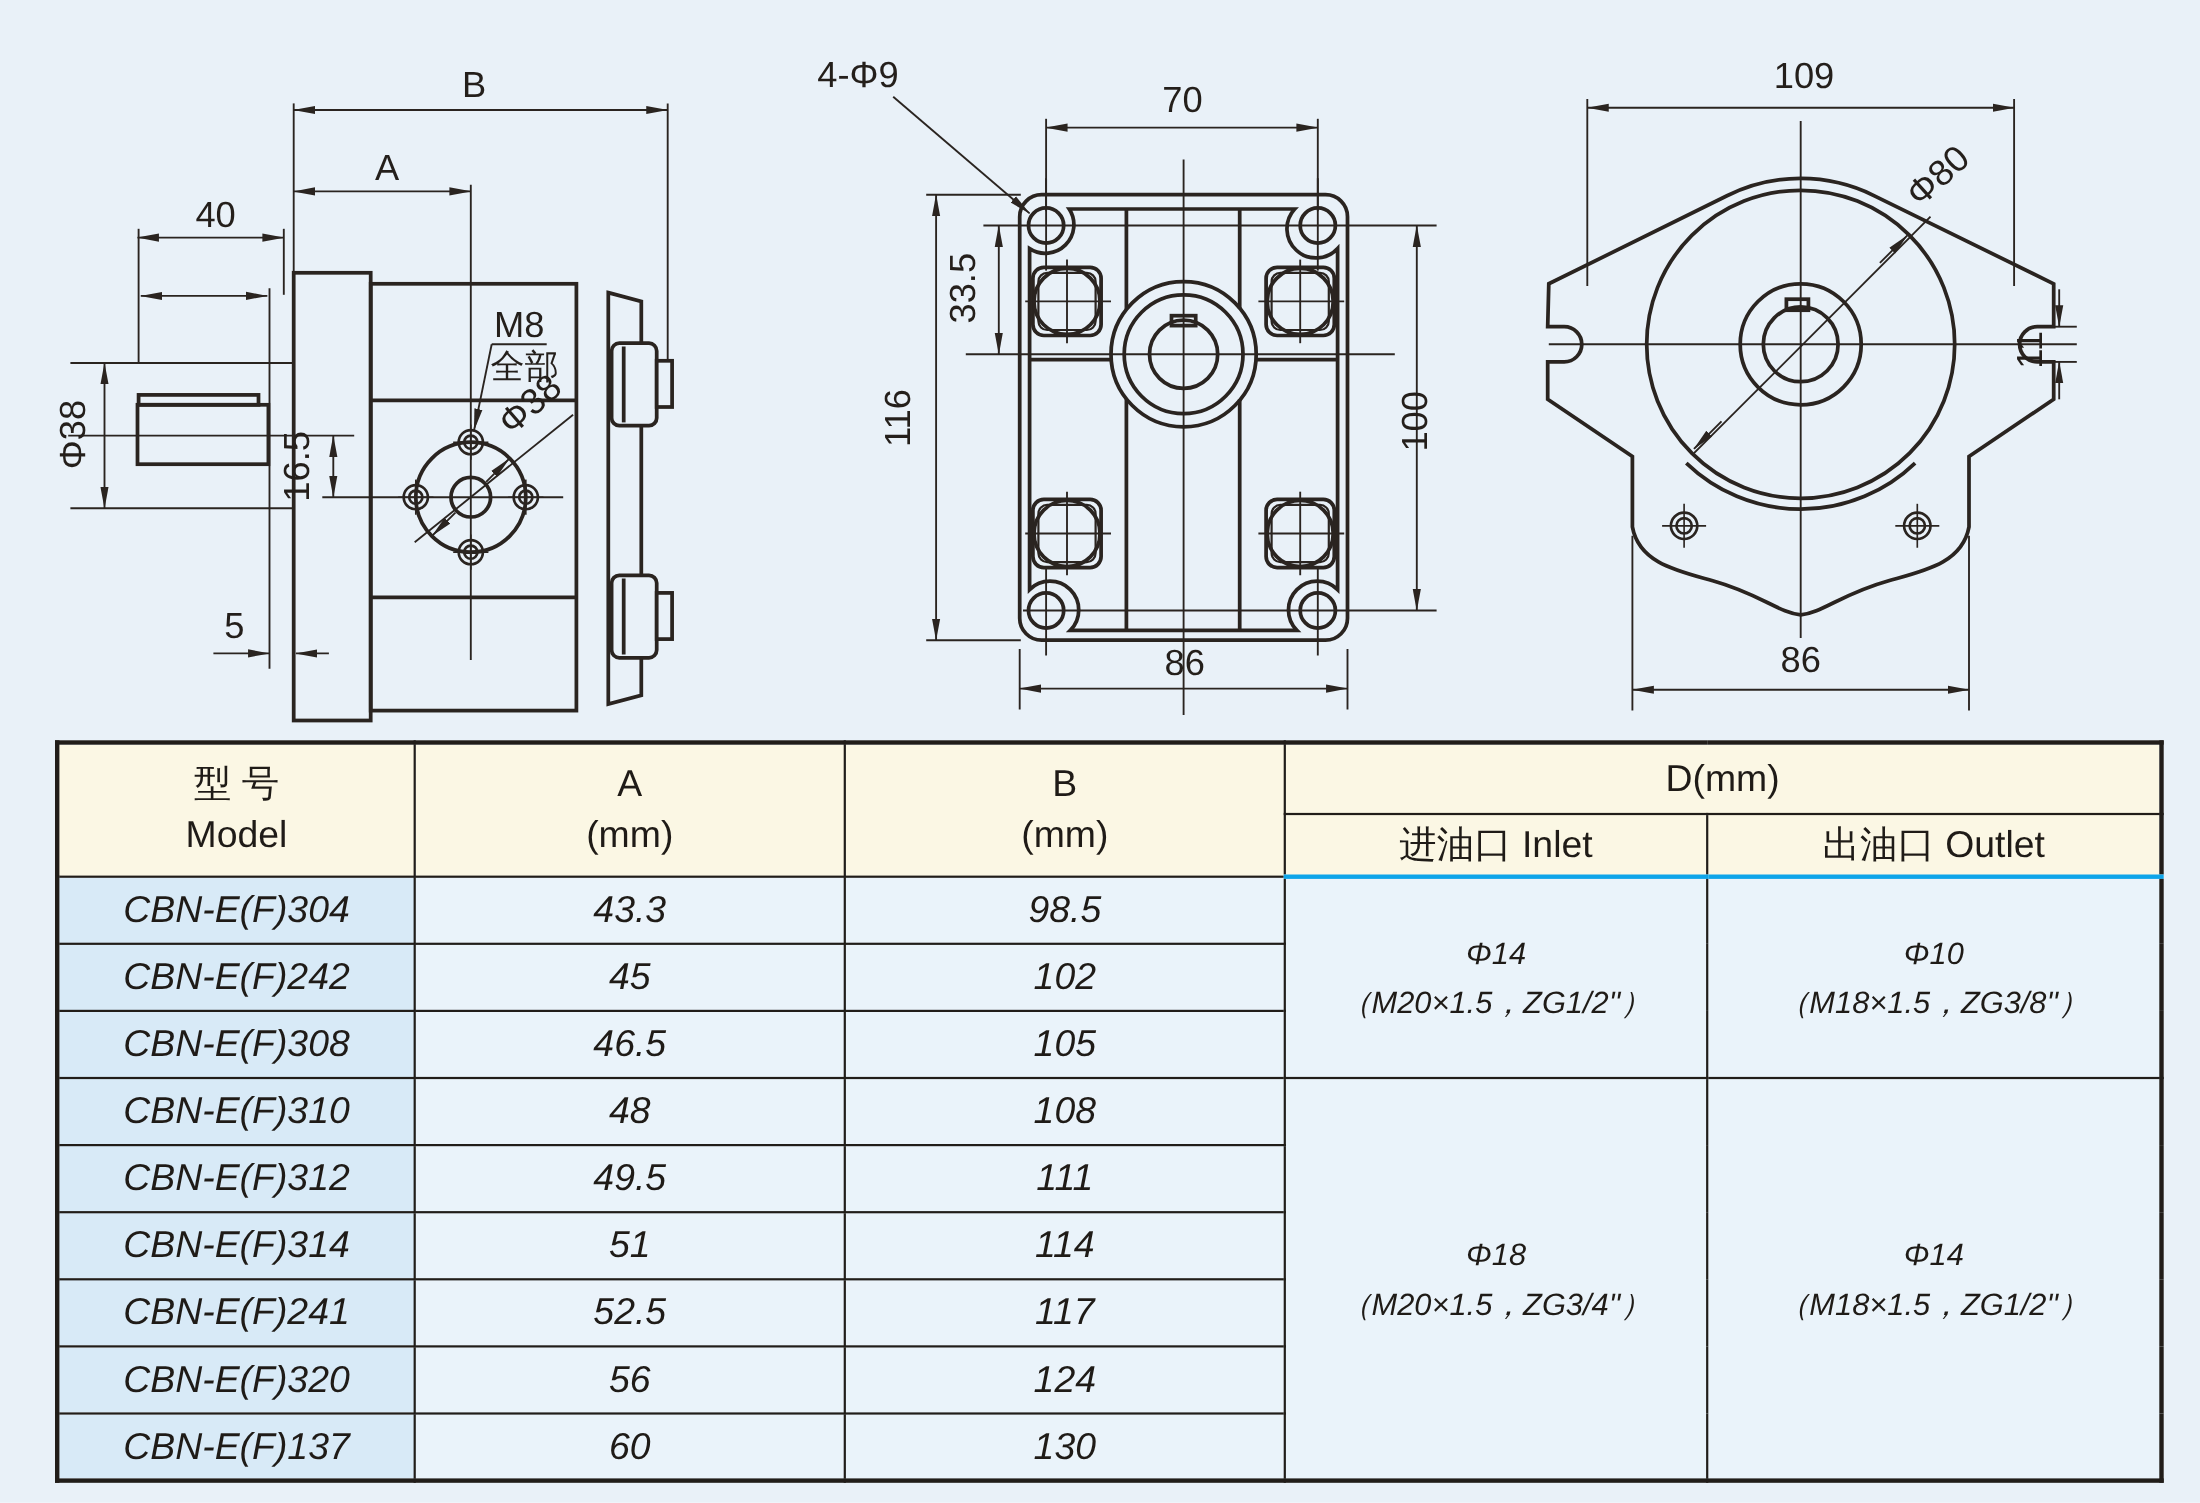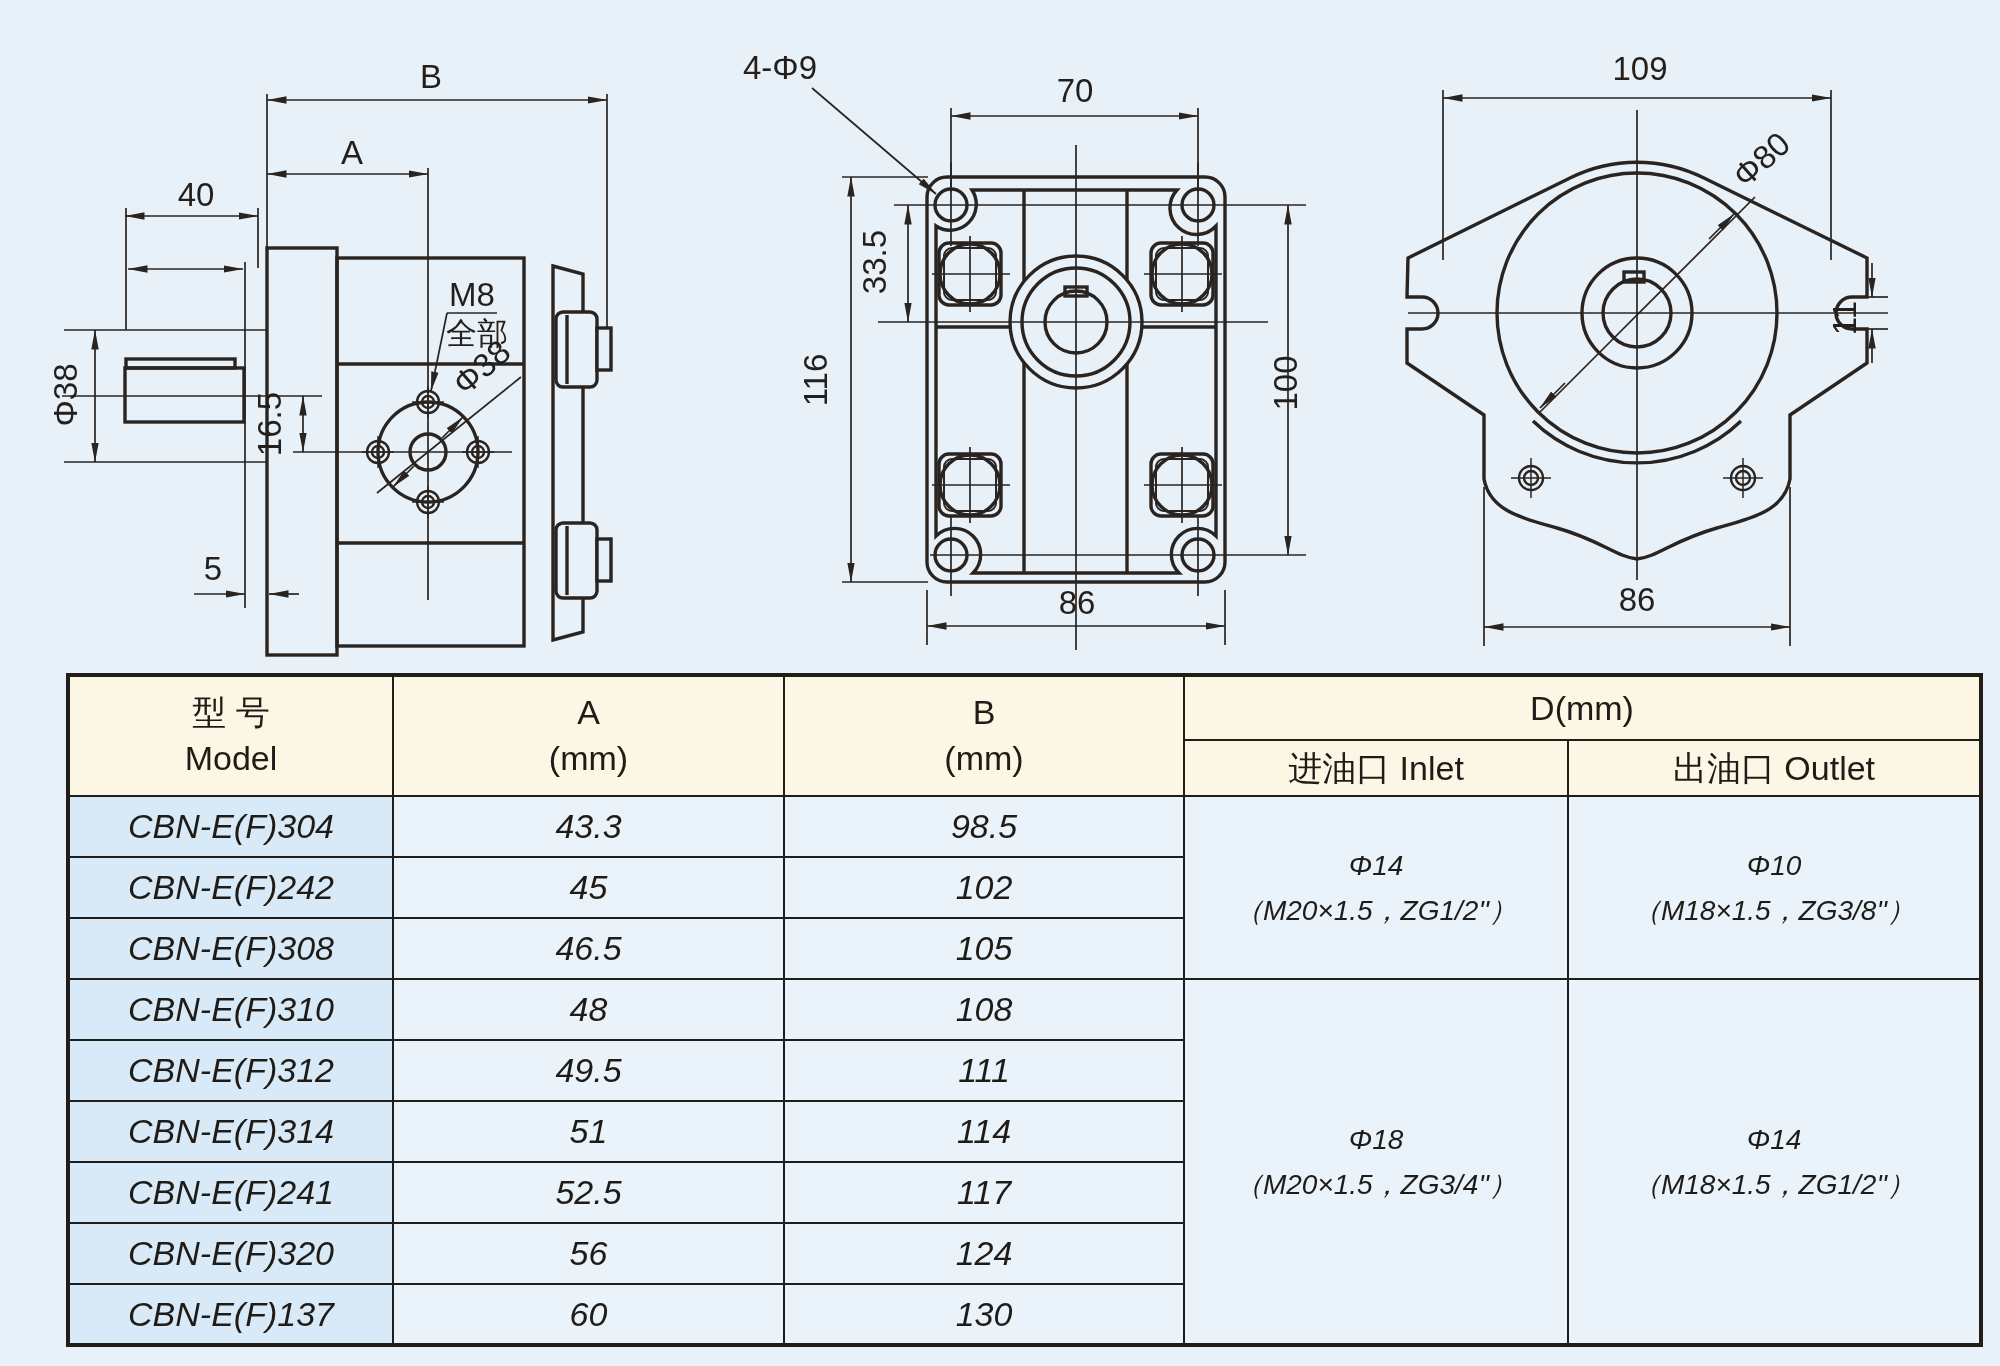--- a/index.html
+++ b/index.html
@@ -19,23 +19,23 @@
   table.spec {
     position:absolute; left:50px; top:673px; width:1913px;
     border-collapse:collapse; table-layout:fixed;
     background:#eaf3fa;
   }
   table.spec th, table.spec td {
     border:2px solid #211d19; text-align:center; vertical-align:middle;
     padding:0; font-weight:normal; font-size:34px; color:#1f1b17;
     line-height:1.25; overflow:hidden;
   }
-  table.spec { border:4px solid #211d19;margin-left:16px; }
+  table.spec { border:4px solid #211d19; }
   table.spec thead th { background:#fbf7e4; }
-  table.spec thead tr.sub th { border-bottom:1px solid #0ea5e9; }
+  table.spec thead tr.sub th { border-bottom:4px solid #0ea5e9; }
   table.spec thead tr:first-child th { height:62px; }
   table.spec thead tr.sub th { height:54px; }
   table.spec tbody tr { height:61px;font-style:italic; }
   table.spec td.model { background:#d8eaf7; }
   table.spec td.port { background:#eaf3fa; font-size:28px; }
   table.spec td.port .dia { margin-bottom:10px; }
   .hdr2 { line-height:1.35; }
 </style>
 </head>
 <body>

